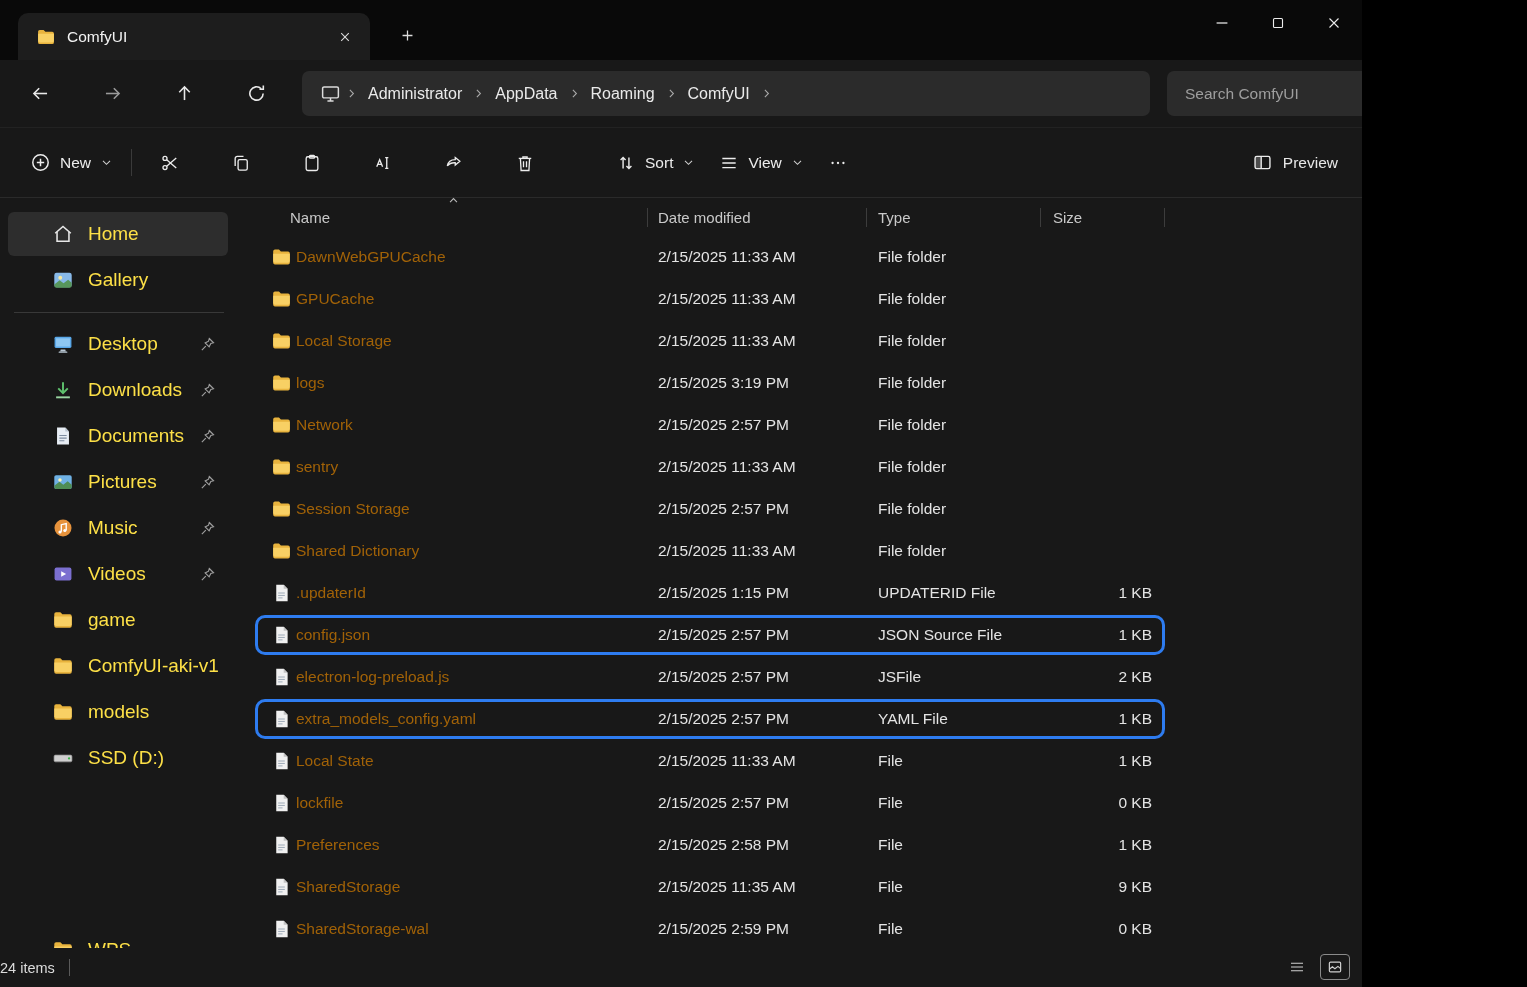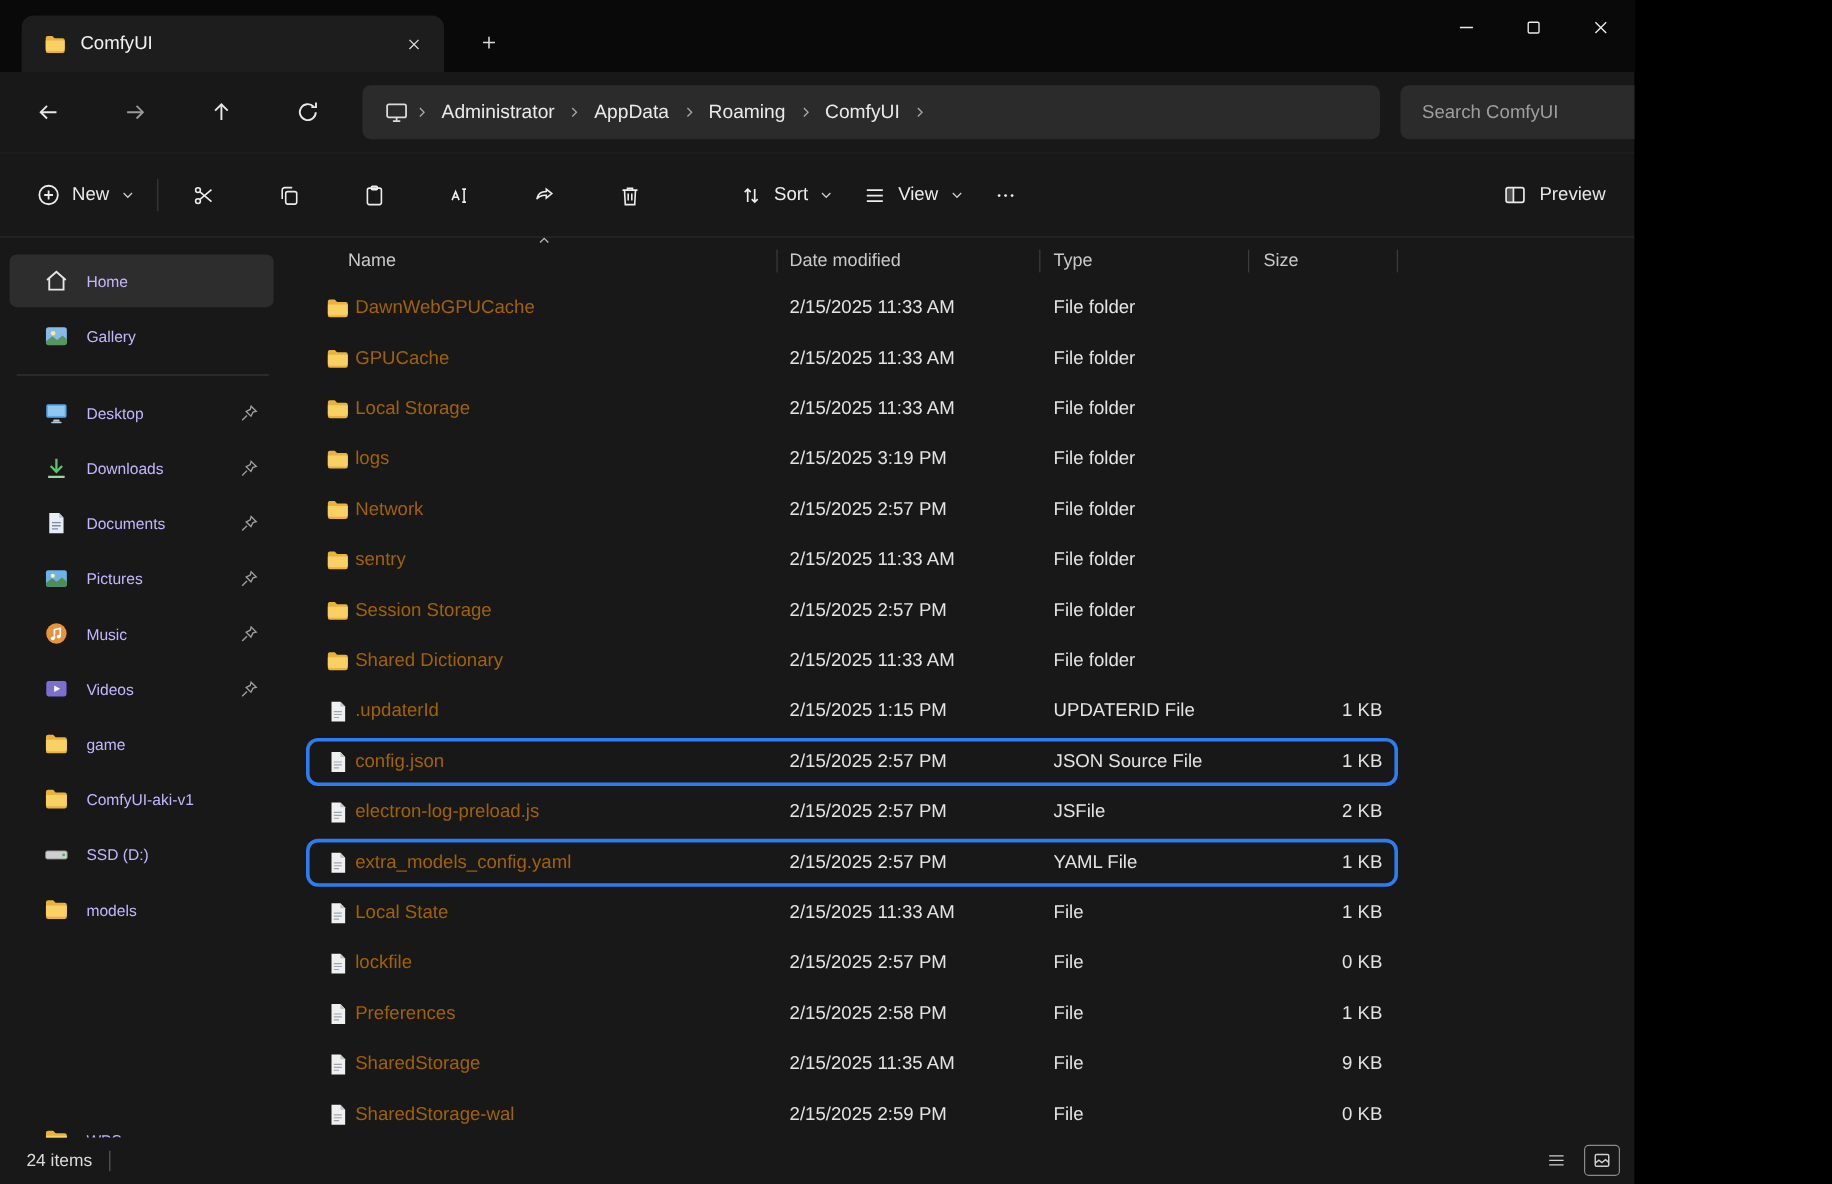--- a/index.html
+++ b/index.html
@@ -45,21 +45,21 @@
   .tb-ic{width:44px;height:42px;display:flex;align-items:center;justify-content:center;
     border-radius:6px;margin-right:27px;flex:none}
   .tb-div{width:1px;height:27px;background:#3a3a3a;margin:0 16px 0 6px;flex:none}
   .tb-gap{width:30px;flex:none}
   .tb-preview{margin-left:auto;display:flex;align-items:center;gap:10px;font-size:15.5px;flex:none}
 
   
   .content{position:absolute;top:198px;bottom:39px;left:0;width:100%;display:flex}
   .sidebar{position:relative;width:238px;flex:none;padding-top:12px;overflow:hidden}
   .side-item{position:relative;height:44px;margin:2px 10px 2px 8px;border-radius:6px;
-    display:flex;align-items:center;padding-left:28px;font-size:13px;color:#c4b5fd}
+    display:flex;align-items:center;padding-left:44px;font-size:19px;color:#fde047}
   .side-item.selected{background:var(--sel,#2d2d2d)}
   .side-chev{position:absolute;left:10px;top:50%;transform:translateY(-50%);width:14px;height:14px}
   .side-icon{width:22px;height:22px;flex:none;margin-right:14px}
   .side-label{flex:1;white-space:nowrap;overflow:hidden}
   .side-pin{width:17px;height:17px;flex:none;margin-right:12px}
   .side-divider{height:1px;background:#383838;margin:10px 14px 9px 14px}
   .side-item.clipped{position:absolute;bottom:-24px;left:8px;width:210px;margin:0}
 
   .list{position:relative;flex:1}
   .list-header{position:relative;height:38px;font-size:15px;color:#c9c9c9}
@@ -74,21 +74,21 @@
   .cell{position:absolute;top:50%;transform:translateY(-50%);font-size:15.5px;color:#e4e4e4;white-space:nowrap}
   .c-name{left:58px;color:#a16207}
   .c-date{left:420px}
   .c-type{left:640px}
   .c-size{left:802px;width:112px;text-align:right}
   .file-row.hl::before{content:"";position:absolute;left:17px;right:-1px;top:1px;bottom:1px;
     border:3px solid var(--hl,#2e7cf0);border-radius:10px;pointer-events:none}
 
   
   .statusbar{position:absolute;left:0;bottom:0;width:100%;height:39px;display:flex;align-items:center;
-    padding-left:22px;font-size:14.5px;color:#dcdcdc}
+    font-size:14.5px;color:#dcdcdc}
   .status-div{width:1px;height:17px;background:#5a5a5a;margin-left:14px}
   .status-views{position:absolute;right:12px;bottom:7px;display:flex;gap:8px}
   .status-btn{width:30px;height:26px;border-radius:4px;display:flex;align-items:center;justify-content:center}
   .status-btn.active{border:1px solid #8a8a8a}
 </style>
 </head>
 <body>
 
 <div class="window">
 
@@ -474,35 +474,35 @@
             <svg viewBox="0 0 24 24">
               <path fill="#e8b33d" d="M2.5 5.5a2 2 0 0 1 2-2h4.6l2.2 2.3h8.2a2 2 0 0 1 2 2v10.7a2 2 0 0 1-2 2h-15a2 2 0 0 1-2-2z"></path>
               <path fill="var(--folder,#f8d064)" d="M2.5 8.2h19v8.3a2 2 0 0 1-2 2h-15a2 2 0 0 1-2-2z"></path>
             </svg>
           </span>
           <span class="side-label">ComfyUI-aki-v1</span>
         </div>
         <div class="side-item">
           <span class="side-icon ic">
             <svg viewBox="0 0 24 24">
+              <path fill="#e8b33d" d="M2.5 5.5a2 2 0 0 1 2-2h4.6l2.2 2.3h8.2a2 2 0 0 1 2 2v10.7a2 2 0 0 1-2 2h-15a2 2 0 0 1-2-2z"></path>
+              <path fill="var(--folder,#f8d064)" d="M2.5 8.2h19v8.3a2 2 0 0 1-2 2h-15a2 2 0 0 1-2-2z"></path>
+            </svg>
+          </span>
+          <span class="side-label">models</span>
+        </div>
+        <div class="side-item">
+          <span class="side-icon ic">
+            <svg viewBox="0 0 24 24">
               <rect x="2.2" y="8.8" width="19.6" height="7.4" rx="1.6" fill="#cfcfcf"></rect>
               <rect x="2.2" y="8.8" width="19.6" height="7.4" rx="1.6" fill="none" stroke="#8b8b8b" stroke-width=".8"></rect>
               <circle cx="18.6" cy="12.5" r="1.25" fill="#3cb54a"></circle>
             </svg>
           </span>
           <span class="side-label">SSD (D:)</span>
-        </div>
-        <div class="side-item">
-          <span class="side-icon ic">
-            <svg viewBox="0 0 24 24">
-              <path fill="#e8b33d" d="M2.5 5.5a2 2 0 0 1 2-2h4.6l2.2 2.3h8.2a2 2 0 0 1 2 2v10.7a2 2 0 0 1-2 2h-15a2 2 0 0 1-2-2z"></path>
-              <path fill="var(--folder,#f8d064)" d="M2.5 8.2h19v8.3a2 2 0 0 1-2 2h-15a2 2 0 0 1-2-2z"></path>
-            </svg>
-          </span>
-          <span class="side-label">models</span>
         </div>
         <div class="side-item clipped">
           <span class="side-icon ic">
             <svg viewBox="0 0 24 24">
               <path fill="#e8b33d" d="M2.5 5.5a2 2 0 0 1 2-2h4.6l2.2 2.3h8.2a2 2 0 0 1 2 2v10.7a2 2 0 0 1-2 2h-15a2 2 0 0 1-2-2z"></path>
               <path fill="var(--folder,#f8d064)" d="M2.5 8.2h19v8.3a2 2 0 0 1-2 2h-15a2 2 0 0 1-2-2z"></path>
             </svg>
           </span>
           <span class="side-label">WPS</span>
         </div>

